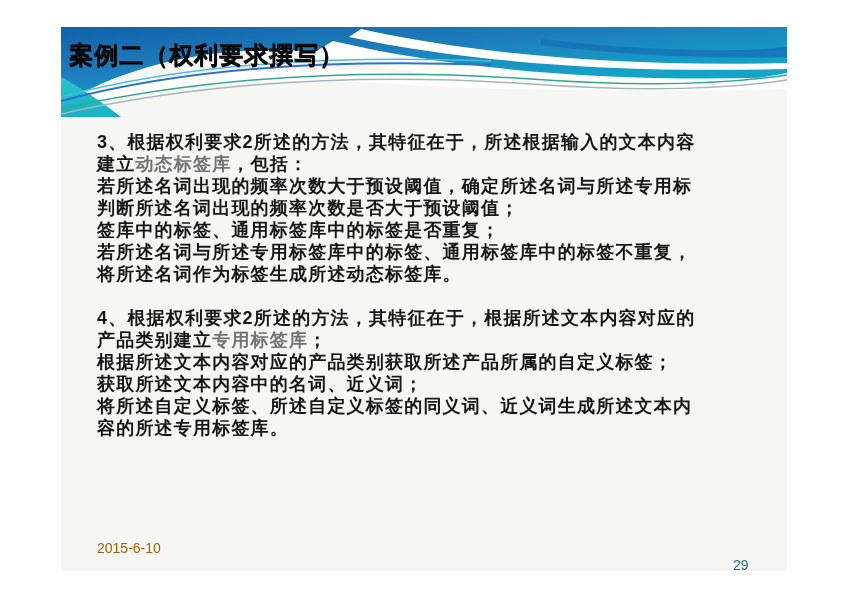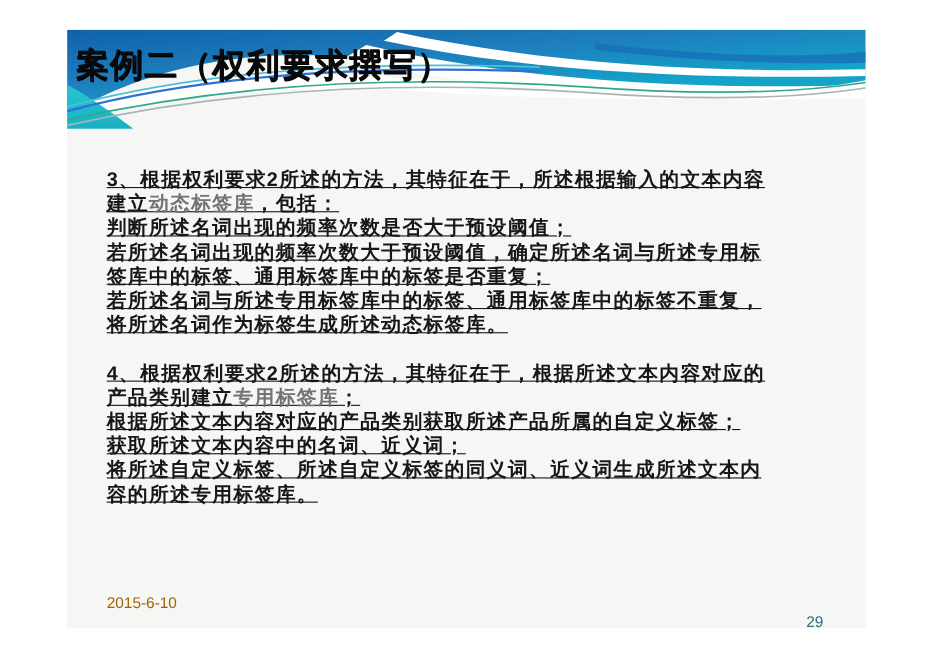--- a/index.html
+++ b/index.html
@@ -18,37 +18,36 @@
   }
   .header-svg {
     position: absolute;
     left: 0; top: 0;
     width: 726px; height: 100px;
     display: block;
   }
   .slide-title {
     position: absolute;
     left: 8px; top: 12px;
-    font-size: 30px;
+    font-size: 24px;
     font-weight: 900;
     letter-spacing: 1px;
     color: #0a0a0a;
     text-shadow: 0.6px 0.6px 0 #000;
     white-space: nowrap;
   }
   .claims {
     position: absolute;
-    left: 36px; top: 125px;
+    left: 36px; top: 104px;
     width: 660px;
     font-size: 18px;
     line-height: 22px;
     font-weight: 600;
     letter-spacing: 1.2px;
     color: #171717;
-    text-decoration: underline;
   }
   .claim-block { margin: 0 0 22px 0; }
   .ln { white-space: nowrap; }
   .em { color: #737373; }
   .footer-date {
     position: absolute;
     left: 36px; top: 513px;
     font-size: 14px;
     color: #a16207;
   }
@@ -97,22 +96,22 @@
     <path d="M0,87 C160,51 320,47 470,57 C580,65 660,63 726,53" stroke="#a8b4b6" stroke-width="1.5" fill="none"></path>
   </svg>
 
   <div class="slide-title">案例二（权利要求撰写）</div>
 
   <div class="claims">
 
     <div class="claim-block">
       <div class="ln"><span>3、根据权利要求2所述的方法，其特征在于，所述根据输入的文本内容</span></div>
       <div class="ln"><span>建立</span><span class="em">动态标签库</span><span>，包括：</span></div>
+      <div class="ln"><span>若所述名词出现的频率次数大于预设阈值，确定所述名词与所述专用标</span></div>
       <div class="ln"><span>判断所述名词出现的频率次数是否大于预设阈值；</span></div>
-      <div class="ln"><span>若所述名词出现的频率次数大于预设阈值，确定所述名词与所述专用标</span></div>
       <div class="ln"><span>签库中的标签、通用标签库中的标签是否重复；</span></div>
       <div class="ln"><span>若所述名词与所述专用标签库中的标签、通用标签库中的标签不重复，</span></div>
       <div class="ln"><span>将所述名词作为标签生成所述动态标签库。</span></div>
     </div>
 
     <div class="claim-block">
       <div class="ln"><span>4、根据权利要求2所述的方法，其特征在于，根据所述文本内容对应的</span></div>
       <div class="ln"><span>产品类别建立</span><span class="em">专用标签库</span><span>；</span></div>
       <div class="ln"><span>根据所述文本内容对应的产品类别获取所述产品所属的自定义标签；</span></div>
       <div class="ln"><span>获取所述文本内容中的名词、近义词；</span></div>

